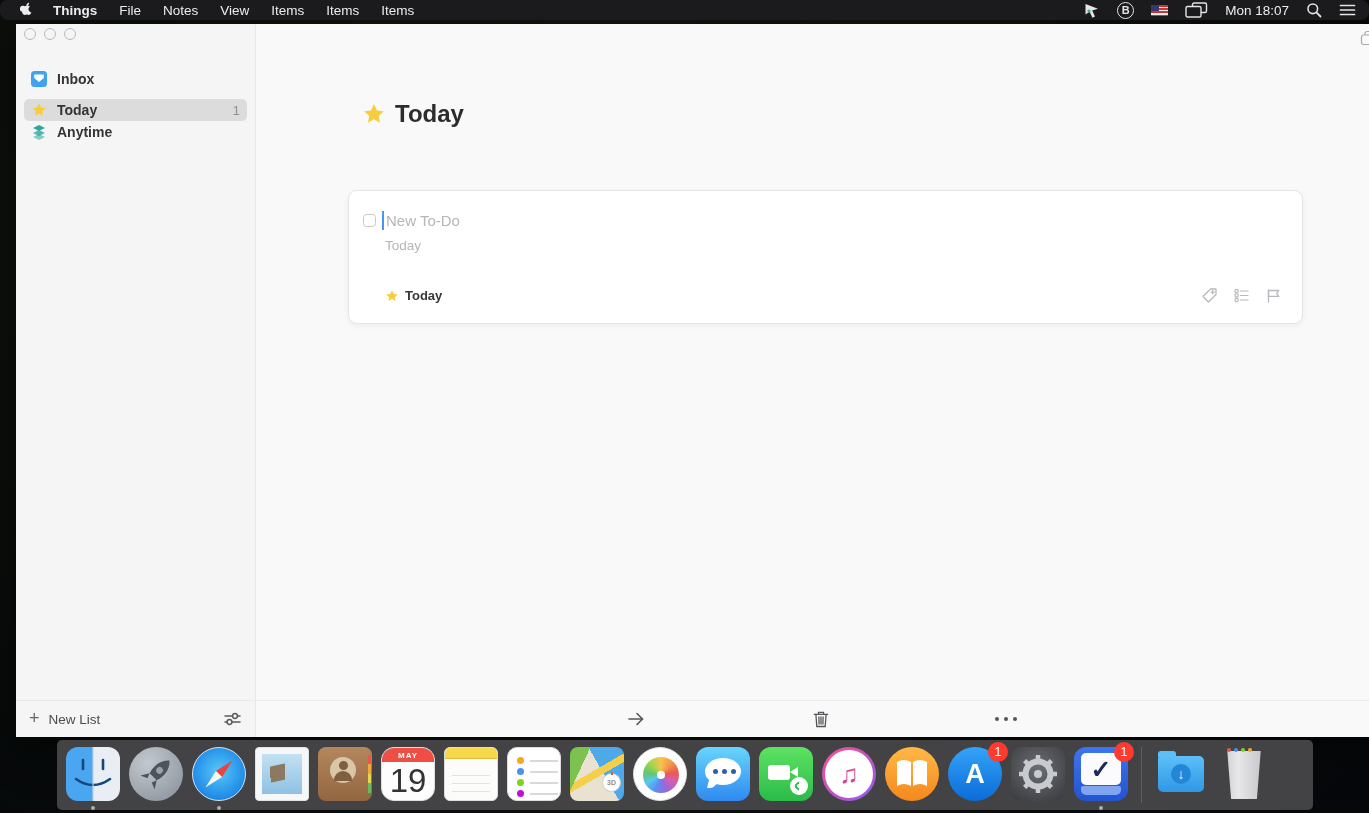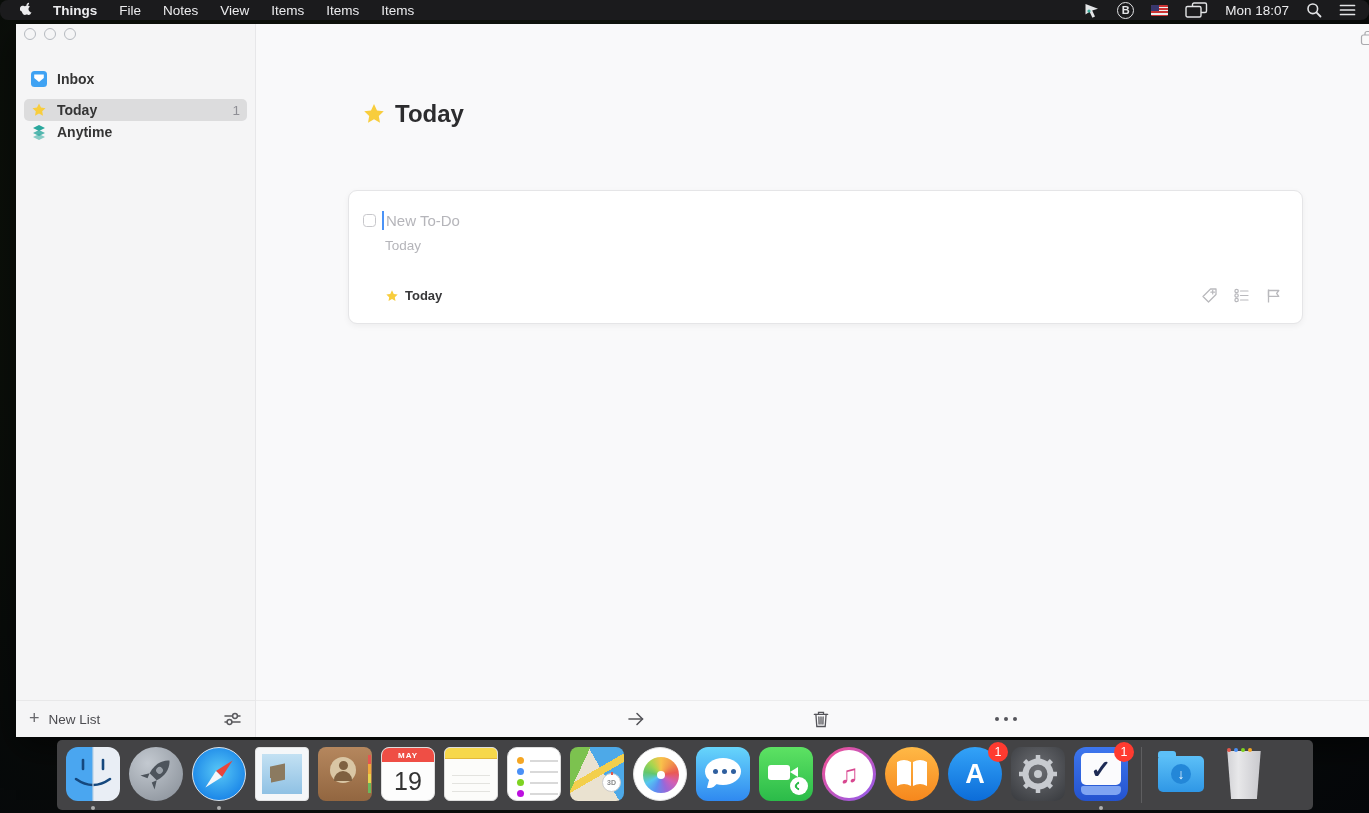--- a/index.html
+++ b/index.html
@@ -78,21 +78,21 @@
   .ic-contacts{background:linear-gradient(#b5875e,#926640);}
   .ct-avatar{position:absolute;left:12px;top:10px;width:26px;height:26px;border-radius:50%;background:#d9c6a4;}
   .ct-head{position:absolute;left:20.5px;top:14px;width:9px;height:9px;border-radius:50%;background:#7e6040;}
   .ct-body{position:absolute;left:16px;top:24px;width:18px;height:10px;border-radius:9px 9px 0 0;background:#7e6040;}
   .ct-tabs{position:absolute;right:1px;top:8px;width:3px;height:38px;
     background:linear-gradient(180deg,#e5574f 0 25%,#f2a93c 25% 50%,#e8d44d 50% 75%,#6cb85c 75% 100%);}
   .ic-calendar{background:#fdfdfd;border:1px solid #ddd;}
   .cal-top{position:absolute;top:0;left:0;right:0;height:14px;background:#ef4e45;color:#fff;
     font-size:8px;font-weight:bold;letter-spacing:1px;display:flex;align-items:center;justify-content:center;}
   .cal-day{position:absolute;top:14px;left:0;right:0;bottom:0;display:flex;align-items:center;justify-content:center;
-    font-size:25px;color:#333;font-weight:normal;}
+    font-size:33px;color:#333;font-weight:normal;}
   .ic-notes{background:#fcfcfa;border:1px solid #ddd;}
   .notes-top{position:absolute;top:0;left:0;right:0;height:11px;background:#f7d84b;border-bottom:1px solid #e3b93a;}
   .notes-lines{position:absolute;left:7px;right:7px;top:20px;height:24px;
     background:repeating-linear-gradient(180deg,transparent 0 7px,#e3e3df 7px 8px);}
   .ic-reminders{background:#fff;border:1px solid #ddd;}
   .rem-row{position:absolute;left:9px;display:flex;align-items:center;gap:6px;}
   .rem-dot{width:7px;height:7px;border-radius:50%;}
   .rem-line{width:28px;height:2px;background:#d9d9d9;}
   .ic-maps{background:
     linear-gradient(115deg,#7cc24f 0 26%,transparent 26%),
@@ -406,21 +406,21 @@
     <div class="dock-item">
       <div class="di ic-contacts" style="border-radius:8px;">
         <div class="ct-avatar"></div>
           <div class="ct-head"></div>
           <div class="ct-body"></div>
           <div class="ct-tabs"></div>
       </div>
     </div>
 
     <div class="dock-item">
-      <div class="di ic-calendar" style="border-radius:8px;">
+      <div class="di ic-calendar" style="border-radius:13px;">
         <div class="cal-top">MAY</div>
         <div class="cal-day">19</div>
       </div>
     </div>
 
     <div class="dock-item">
       <div class="di ic-notes" style="border-radius:6px;">
         <div class="notes-top"></div>
           <div class="notes-lines"></div>
       </div>

